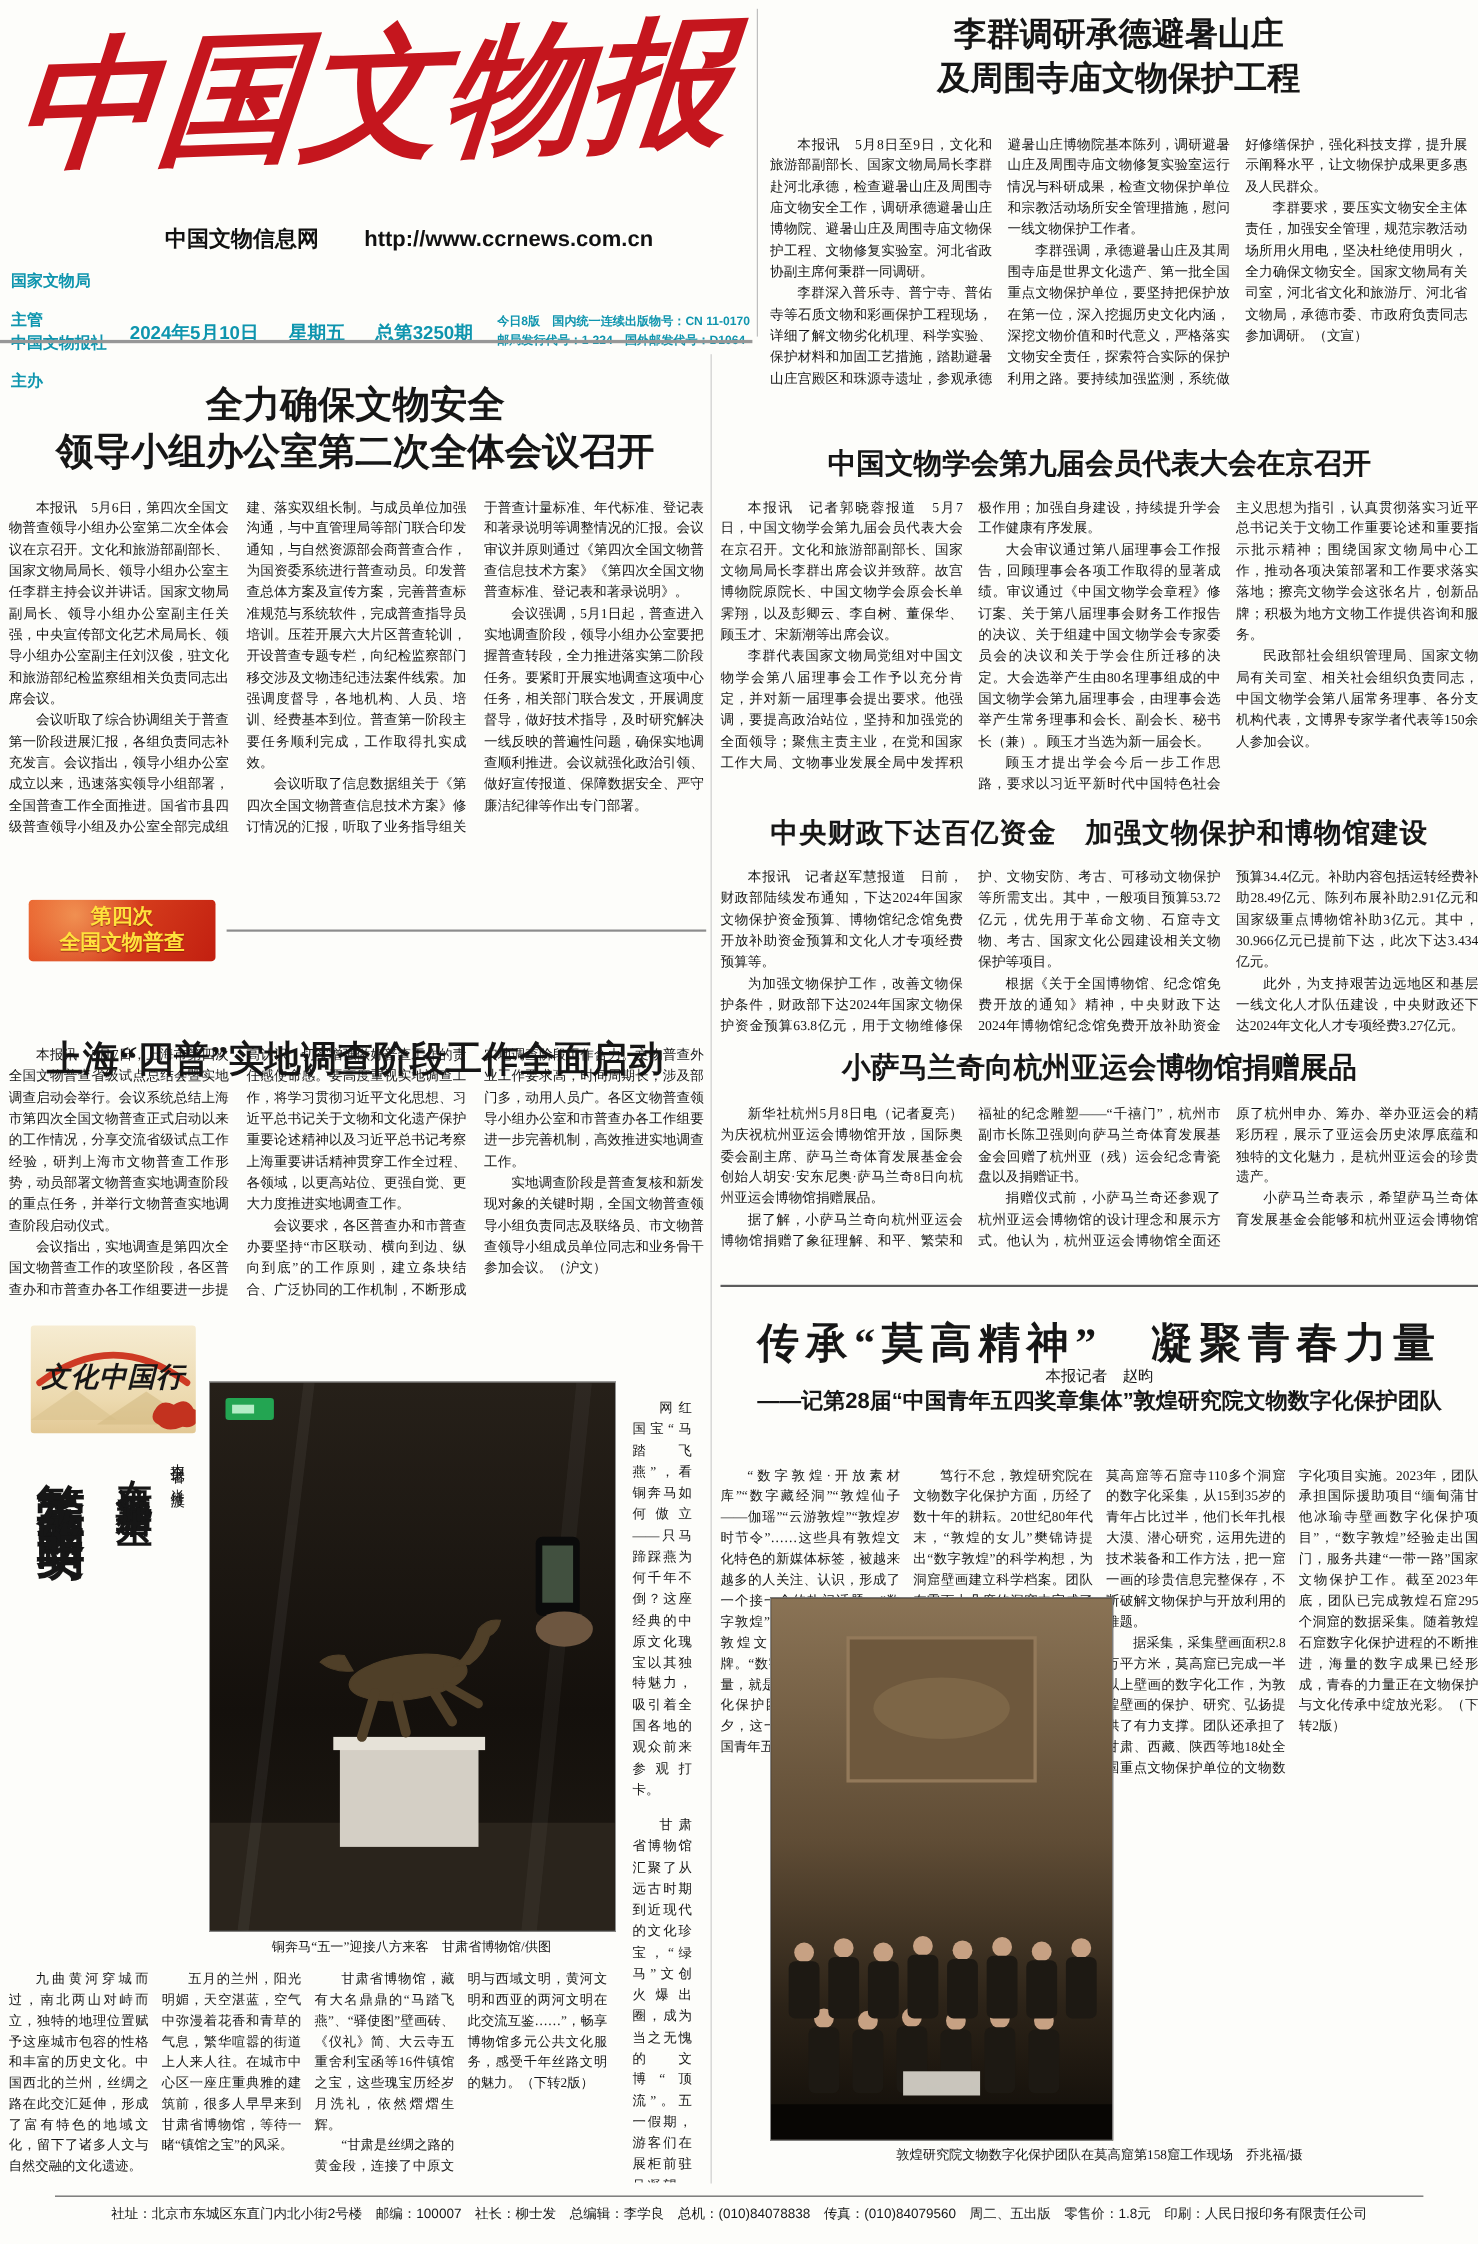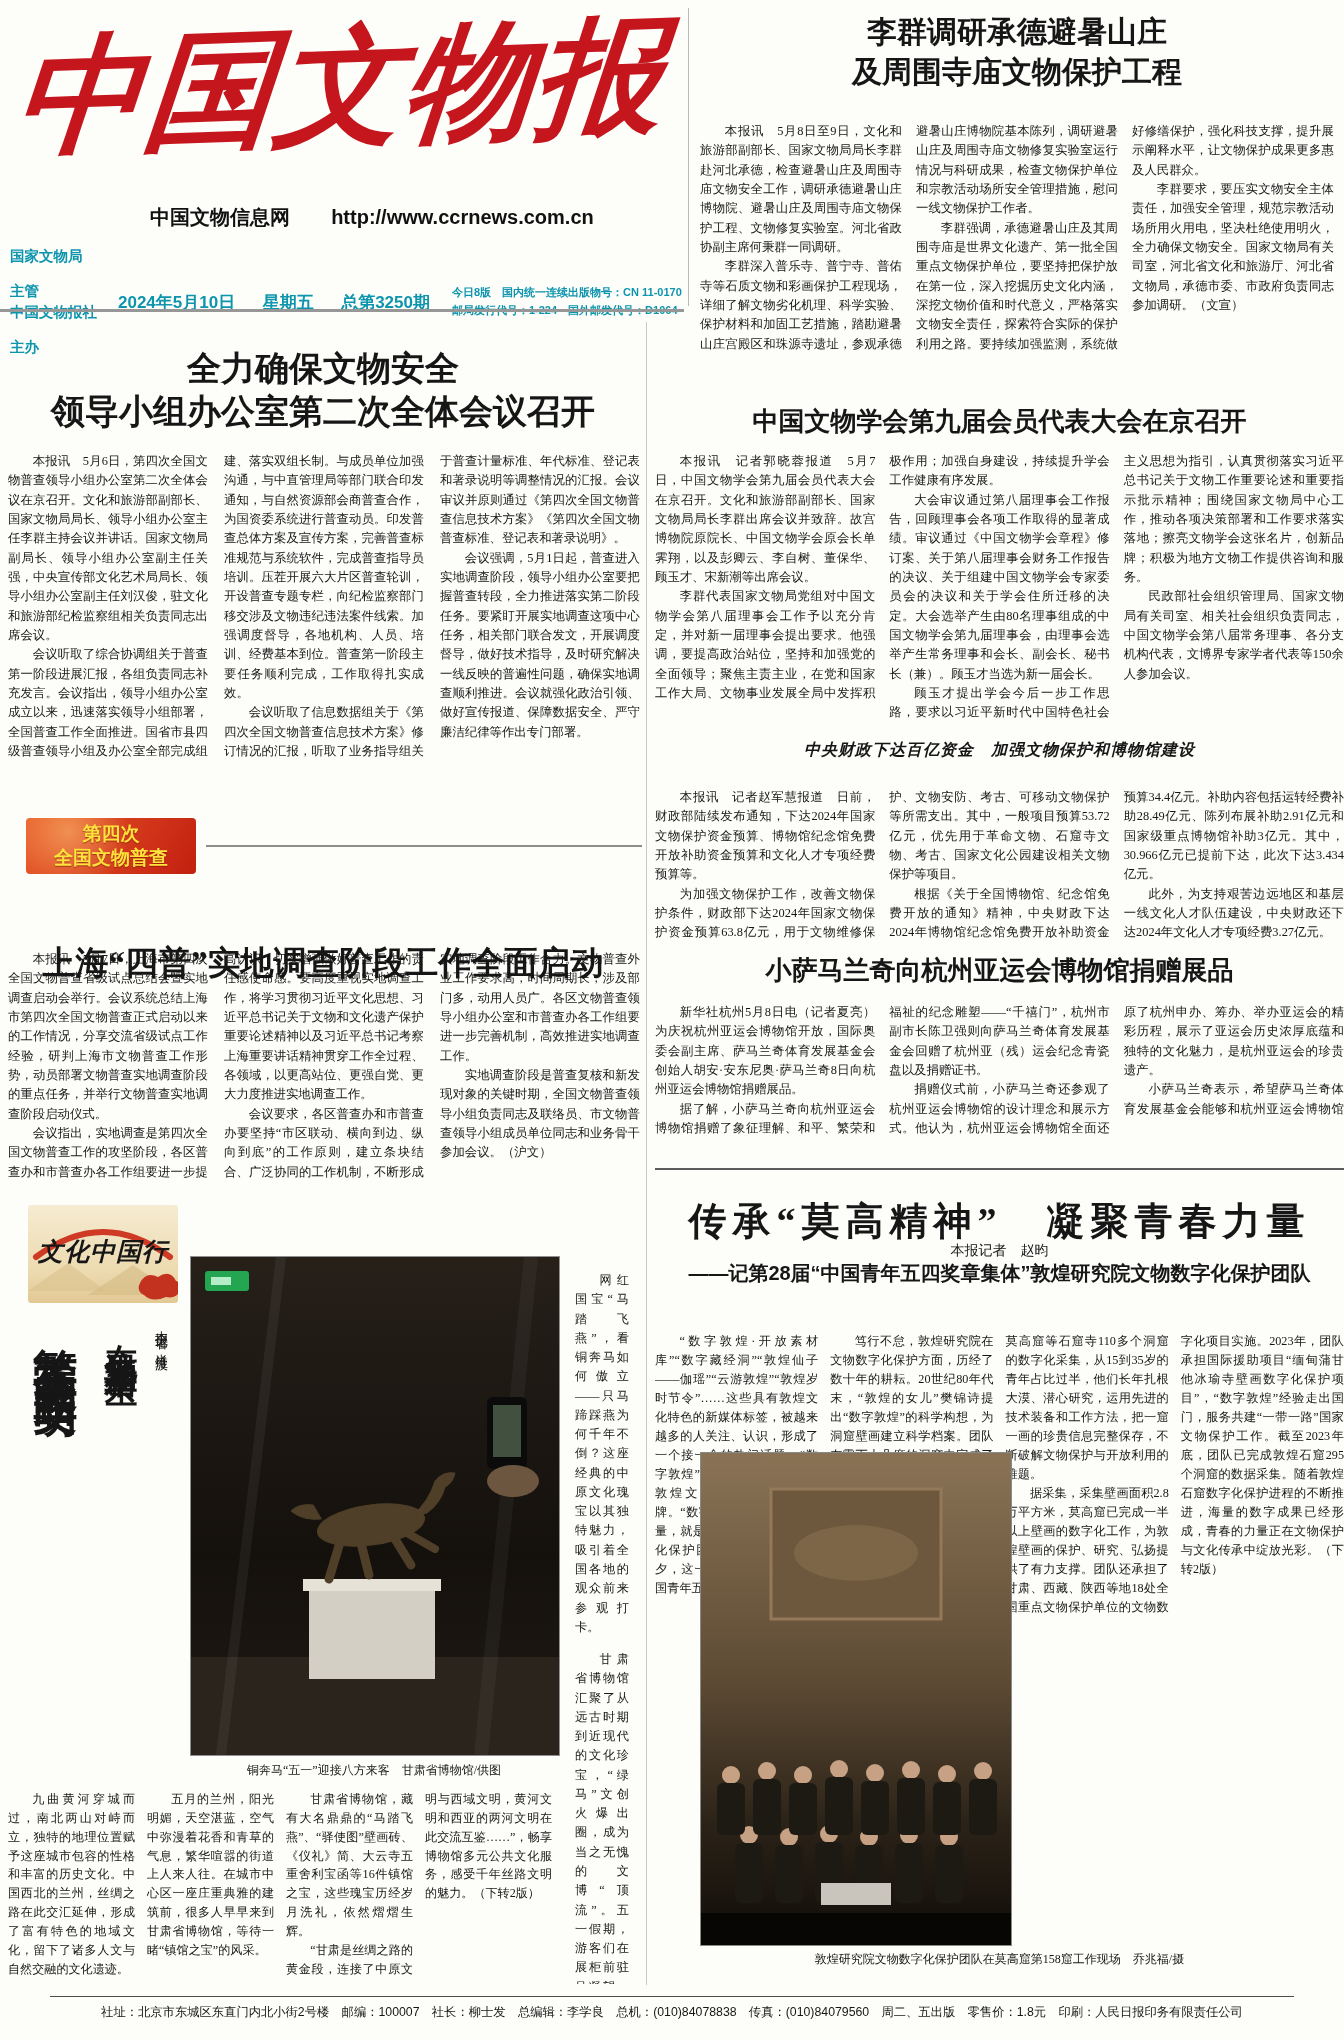--- a/index.html
+++ b/index.html
@@ -29,21 +29,21 @@
   .body-cols{font-size:12.4px;line-height:1.56;text-align:justify;overflow:hidden;
     column-fill:balance;}
   .body-cols p{margin:0;text-indent:2em;}
   
   .liqun-hl{left:700px;top:12px;width:634px;font-size:30px;line-height:1.32;}
   .liqun-body{left:700px;top:122px;width:634px;height:258px;column-count:3;column-gap:14px;}
   
   .xuehui-hl{left:655px;top:404px;width:689px;font-size:26px;}
   .xuehui-body{left:655px;top:452px;width:689px;height:272px;column-count:3;column-gap:14px;}
   
-  .caizheng-hl{left:655px;top:740px;width:689px;font-size:16px;letter-spacing:1px;font-style:italic;}
+  .caizheng-hl{left:655px;top:740px;width:689px;font-size:25px;letter-spacing:1px;}
   .caizheng-body{left:655px;top:788px;width:689px;height:198px;column-count:3;column-gap:14px;}
   
   .sama-hl{left:655px;top:953px;width:689px;font-size:26px;}
   .sama-body{left:655px;top:1003px;width:689px;height:142px;column-count:3;column-gap:14px;}
   
   .dh-rule{left:655px;top:1168px;width:689px;height:2px;background:#5c5c5c;}
   .dh-hl{left:655px;top:1196px;width:689px;font-size:38px;letter-spacing:6px;}
   .dh-sub{left:655px;top:1260px;width:689px;font-size:20px;}
   .dh-byline{left:655px;top:1242px;width:689px;font-size:14px;text-align:center;}
   .dh-body{left:655px;top:1332px;width:689px;height:612px;column-count:4;column-gap:12px;font-size:12.2px;}

